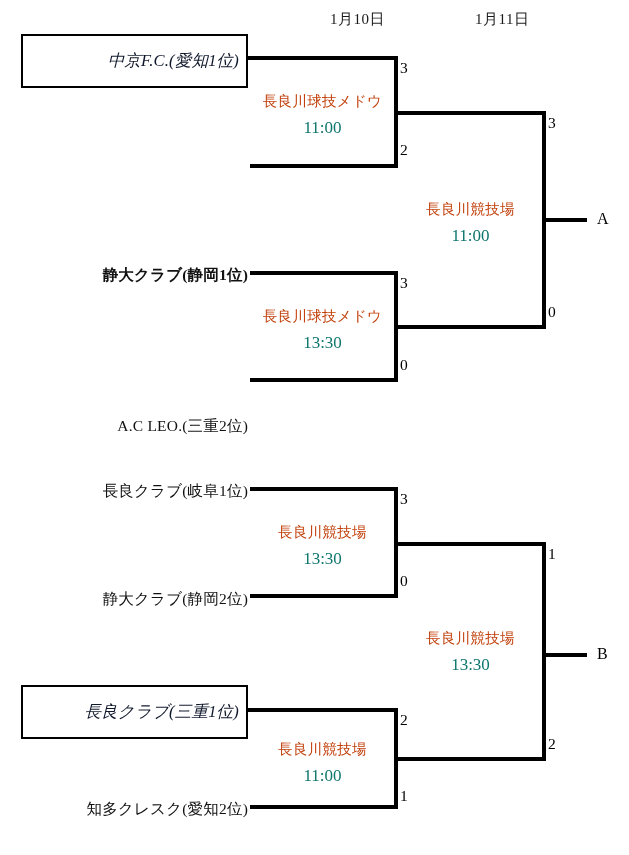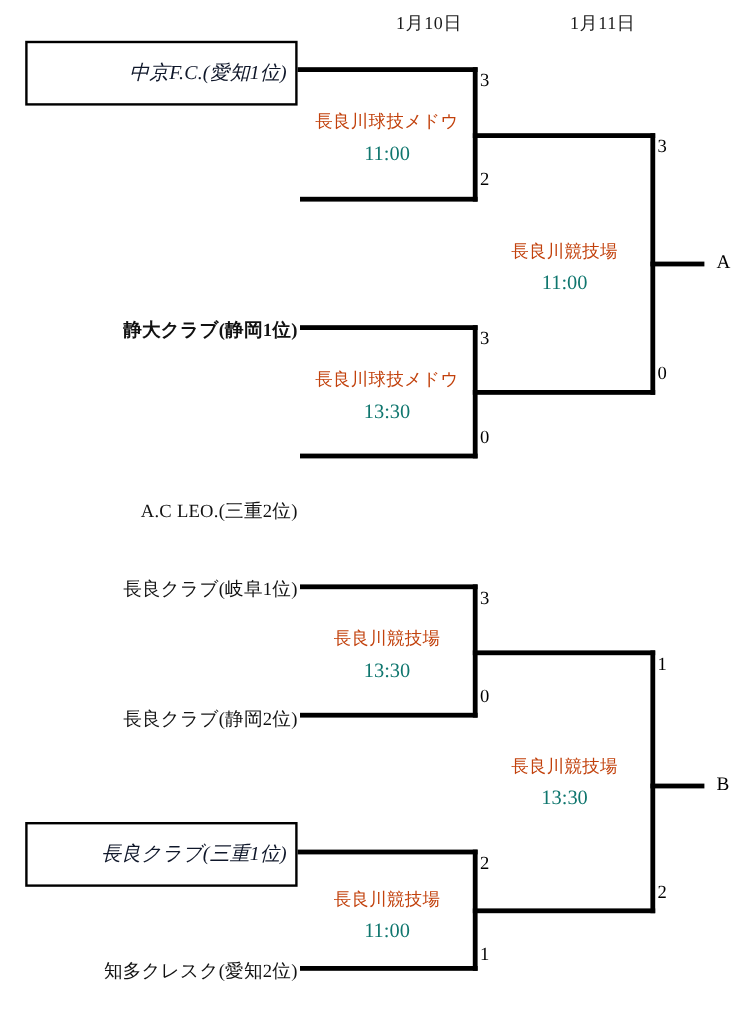--- a/index.html
+++ b/index.html
@@ -127,21 +127,21 @@
   <div class="venue" style="left:398px; top:200px; width:145px;">長良川競技場</div>
   <div class="time" style="left:398px; top:226px; width:145px;">11:00</div>
 
   <div class="score" style="left:548px; top:114px;">3</div>
   <div class="score" style="left:548px; top:303px;">0</div>
 
   <div class="outlabel" style="left:597px; top:210px;">A</div>
 
   <div class="team" style="left:48px; top:481px; width:200px;font-family:Liberation Serif, serif;">長良クラブ(岐阜1位)</div>
 
-  <div class="team" style="left:48px; top:589px; width:200px;">長良クラブ(静岡2位)</div>
+  <div class="team" style="left:48px; top:589px; width:200px;">静大クラブ(静岡2位)</div>
 
   <div class="team-boxed" style="left:21px; top:685px; width:227px; height:54px;">長良クラブ(三重1位)</div>
 
   <div class="team" style="left:48px; top:799px; width:200px;">知多クレスク(愛知2位)</div>
 
   <div class="hline" style="left:250px; top:487px; width:148px;"></div>
   <div class="hline" style="left:250px; top:594px; width:148px;"></div>
   <div class="vline" style="left:394px; top:487px; height:111px;"></div>
 
   <div class="venue" style="left:245px; top:523px; width:155px;">長良川競技場</div>

